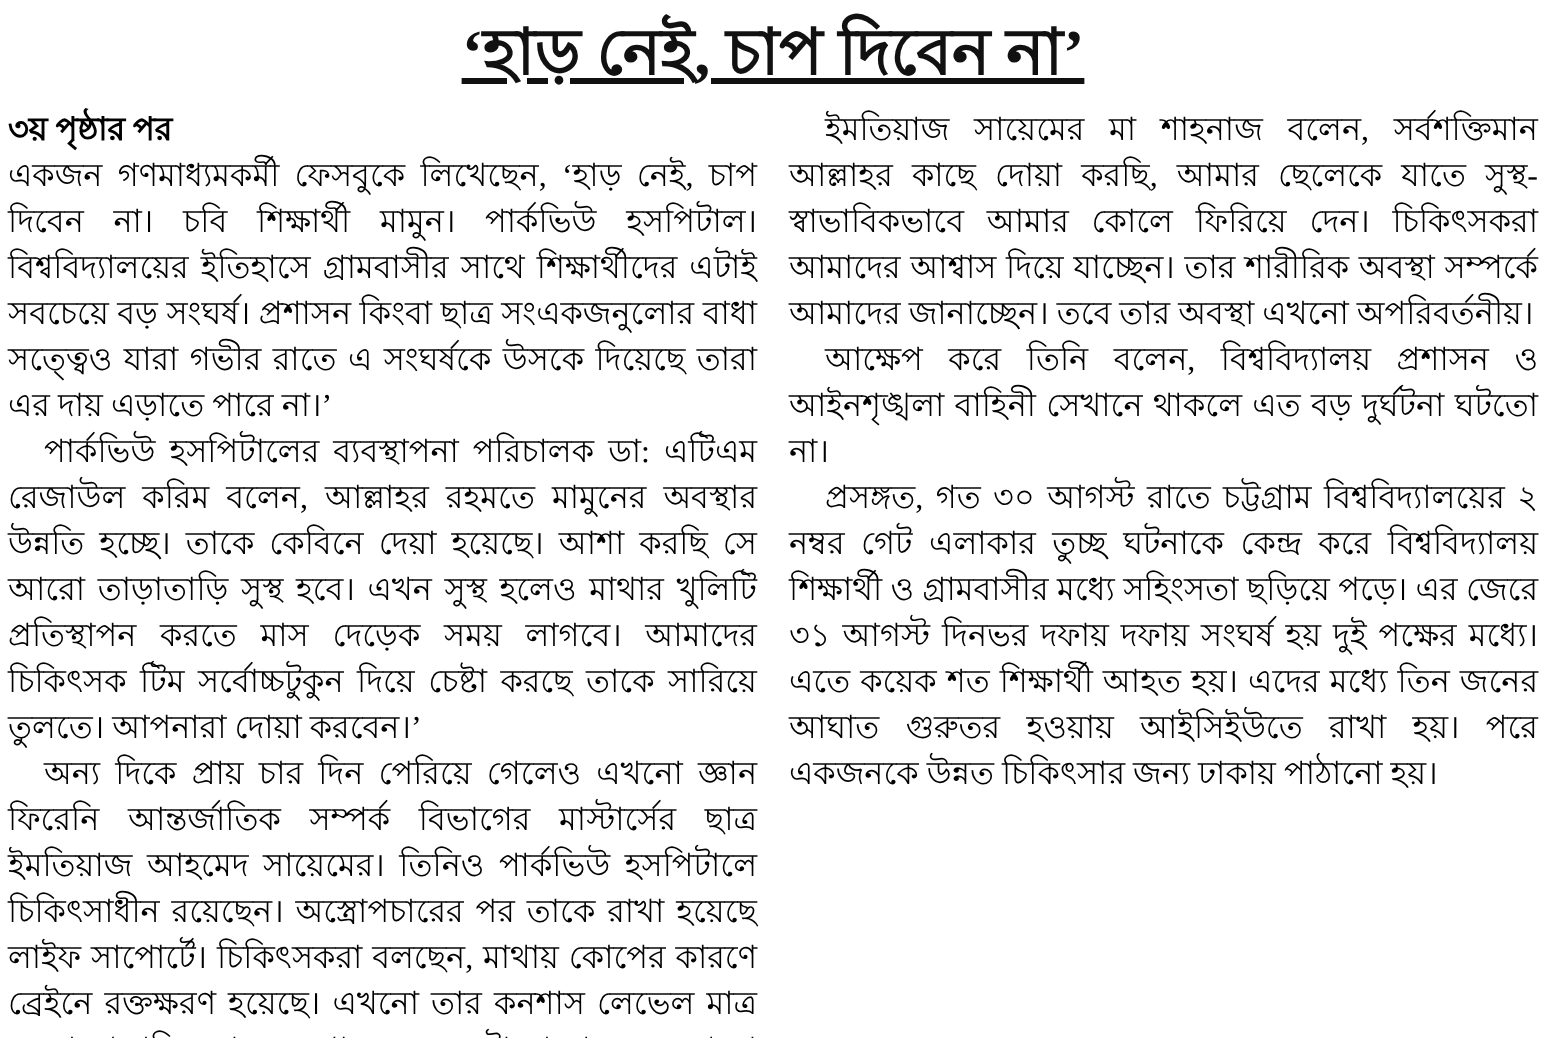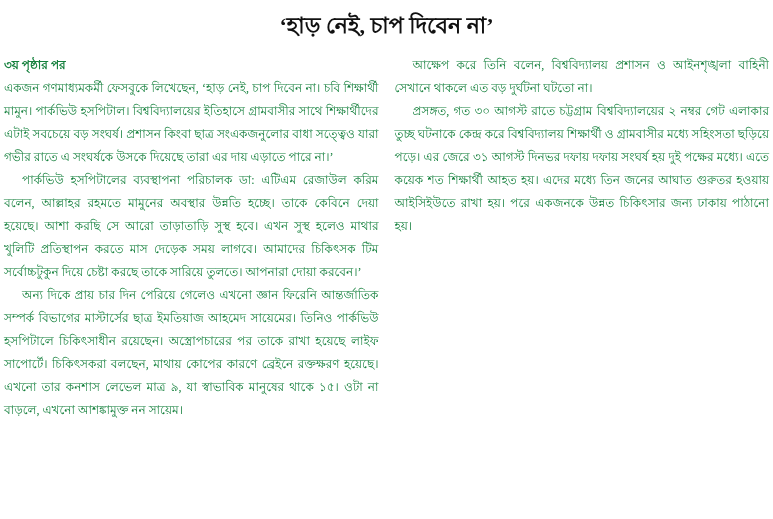--- a/index.html
+++ b/index.html
@@ -15,49 +15,50 @@
     background: #ffffff;
     color: #1c1c1c;
     font-family: "Liberation Serif", "DejaVu Serif", serif;
     overflow: hidden;
     box-sizing: border-box;
     padding: 6px 4px 4px 4px;
   }
   .headline {
     text-align: center;
     font-weight: 700;
-    font-size: 22px;
+    font-size: 32px;
     line-height: 40px;
     margin: 0 0 8px 0;
     letter-spacing: 0px;
     color: #111111;
+    text-decoration: underline;
   }
   .columns {
     display: flex;
     gap: 16px;
     align-items: flex-start;
   }
   .col {
     flex: 1 1 0;
     min-width: 0;
   }
   .cont-label {
     font-weight: 700;
     font-size: 17px;
     line-height: 22px;
     margin: 0;
     color: #111111;
   }
   .body-text p {
     margin: 0;
-    font-size: 12px;
+    font-size: 16px;
     line-height: 23px;
     text-align: justify;
     text-justify: inter-word;
-    color: #15803d;
+    color: #000000;
   }
   .body-text p.indent {
     text-indent: 18px;
   }
 </style>
 </head>
 <body>
 
 <div class="page">
 
@@ -67,18 +68,19 @@
 
     <div class="col body-text">
       <p class="cont-label">৩য় পৃষ্ঠার পর</p>
       <p>একজন গণমাধ্যমকর্মী ফেসবুকে লিখেছেন, ‘হাড় নেই, চাপ দিবেন না। চবি শিক্ষার্থী মামুন। পার্কভিউ হসপিটাল। বিশ্ববিদ্যালয়ের ইতিহাসে গ্রামবাসীর সাথে শিক্ষার্থীদের এটাই সবচেয়ে বড় সংঘর্ষ। প্রশাসন কিংবা ছাত্র সংএকজনুলোর বাধা সত্ত্বেও যারা গভীর রাতে এ সংঘর্ষকে উসকে দিয়েছে তারা এর দায় এড়াতে পারে না।’</p>
       <p class="indent">পার্কভিউ হসপিটালের ব্যবস্থাপনা পরিচালক ডা: এটিএম রেজাউল করিম বলেন, আল্লাহর রহমতে মামুনের অবস্থার উন্নতি হচ্ছে। তাকে কেবিনে দেয়া হয়েছে। আশা করছি সে আরো তাড়াতাড়ি সুস্থ হবে। এখন সুস্থ হলেও মাথার খুলিটি প্রতিস্থাপন করতে মাস দেড়েক সময় লাগবে। আমাদের চিকিৎসক টিম সর্বোচ্চটুকুন দিয়ে চেষ্টা করছে তাকে সারিয়ে তুলতে। আপনারা দোয়া করবেন।’</p>
       <p class="indent">অন্য দিকে প্রায় চার দিন পেরিয়ে গেলেও এখনো জ্ঞান ফিরেনি আন্তর্জাতিক সম্পর্ক বিভাগের মাস্টার্সের ছাত্র ইমতিয়াজ আহমেদ সায়েমের। তিনিও পার্কভিউ হসপিটালে চিকিৎসাধীন রয়েছেন। অস্ত্রোপচারের পর তাকে রাখা হয়েছে লাইফ সাপোর্টে। চিকিৎসকরা বলছেন, মাথায় কোপের কারণে ব্রেইনে রক্তক্ষরণ হয়েছে। এখনো তার কনশাস লেভেল মাত্র ৯, যা স্বাভাবিক মানুষের থাকে ১৫। ওটা না বাড়লে, এখনো আশঙ্কামুক্ত নন সায়েম।</p>
 
     </div>
 
     <div class="col body-text">
+      <p class="indent">ইমতিয়াজ সায়েমের মা শাহনাজ বলেন, সর্বশক্তিমান আল্লাহর কাছে দোয়া করছি, আমার ছেলেকে যাতে সুস্থ-স্বাভাবিকভাবে আমার কোলে ফিরিয়ে দেন। চিকিৎসকরা আমাদের আশ্বাস দিয়ে যাচ্ছেন। তার শারীরিক অবস্থা সম্পর্কে আমাদের জানাচ্ছেন। তবে তার অবস্থা এখনো অপরিবর্তনীয়।</p>
       <p class="indent">আক্ষেপ করে তিনি বলেন, বিশ্ববিদ্যালয় প্রশাসন ও আইনশৃঙ্খলা বাহিনী সেখানে থাকলে এত বড় দুর্ঘটনা ঘটতো না।</p>
       <p class="indent">প্রসঙ্গত, গত ৩০ আগস্ট রাতে চট্টগ্রাম বিশ্ববিদ্যালয়ের ২ নম্বর গেট এলাকার তুচ্ছ ঘটনাকে কেন্দ্র করে বিশ্ববিদ্যালয় শিক্ষার্থী ও গ্রামবাসীর মধ্যে সহিংসতা ছড়িয়ে পড়ে। এর জেরে ৩১ আগস্ট দিনভর দফায় দফায় সংঘর্ষ হয় দুই পক্ষের মধ্যে। এতে কয়েক শত শিক্ষার্থী আহত হয়। এদের মধ্যে তিন জনের আঘাত গুরুতর হওয়ায় আইসিইউতে রাখা হয়। পরে একজনকে উন্নত চিকিৎসার জন্য ঢাকায় পাঠানো হয়।</p>
     </div>
 
   </div>
 </div>
 
 </body></html>

